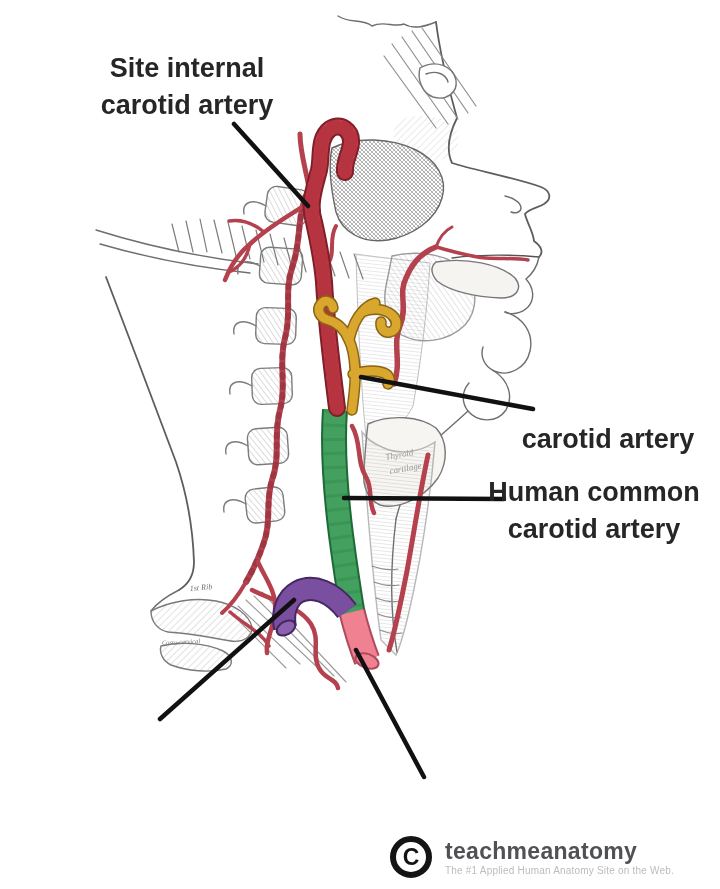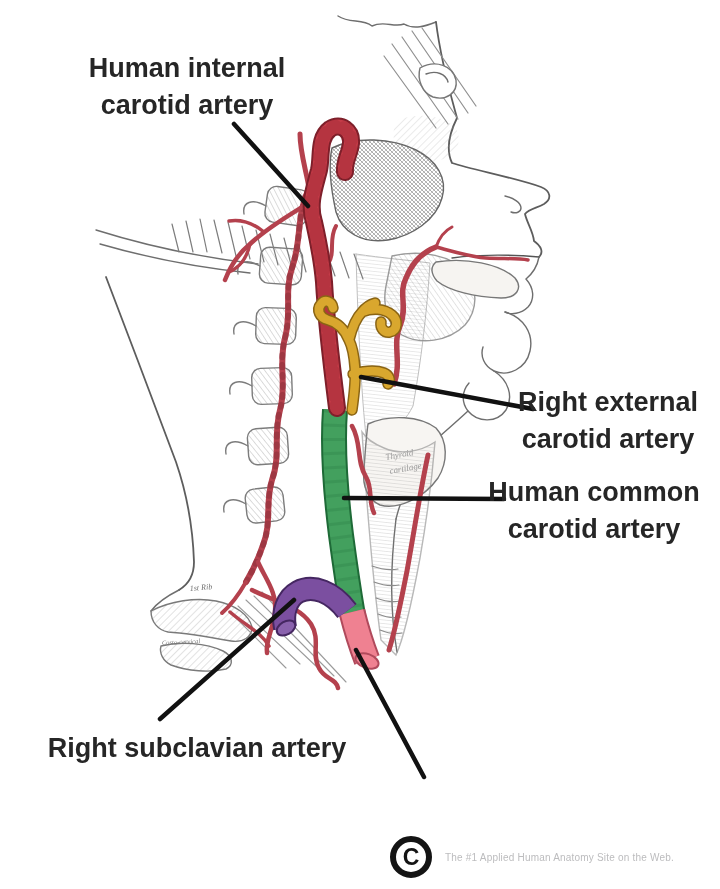--- a/index.html
+++ b/index.html
@@ -138,39 +138,37 @@
     <g stroke="#111111" stroke-width="4.5" stroke-linecap="round">
       <line x1="234" y1="124" x2="308" y2="206"></line>
       <line x1="533" y1="409" x2="361" y2="377"></line>
       <line x1="504" y1="499" x2="344" y2="498"></line>
       <line x1="160" y1="719" x2="294" y2="600"></line>
       <line x1="424" y1="777" x2="356" y2="650"></line>
     </g>
   </svg>
 
   <div class="diagram-label" style="left:62px;top:50px;width:250px;">
-    <span>Human internal</span><br>
+    <span>Site internal</span><br>
     <span>carotid artery</span>
   </div>
 
   <div class="diagram-label" style="left:482px;top:384px;width:252px;">
-    <span>Right external</span><br>
+    <br>
     <span>carotid artery</span>
   </div>
 
   <div class="diagram-label" style="left:468px;top:474px;width:252px;">
     <span>Human common</span><br>
     <span>carotid artery</span>
   </div>
 
-  <div class="diagram-label" style="left:38px;top:730px;width:318px;">
-    <span>Right subclavian artery</span>
-  </div>
 
 
   <div class="brand">
     <div class="copyright-ring">C</div>
     <div class="brand-text">
+      <span class="brand-name">teachmeanatomy</span>
       <span class="brand-tagline">The #1 Applied Human Anatomy Site on the Web.</span>
     </div>
   </div>
 
 </div>
 
 </body></html>

